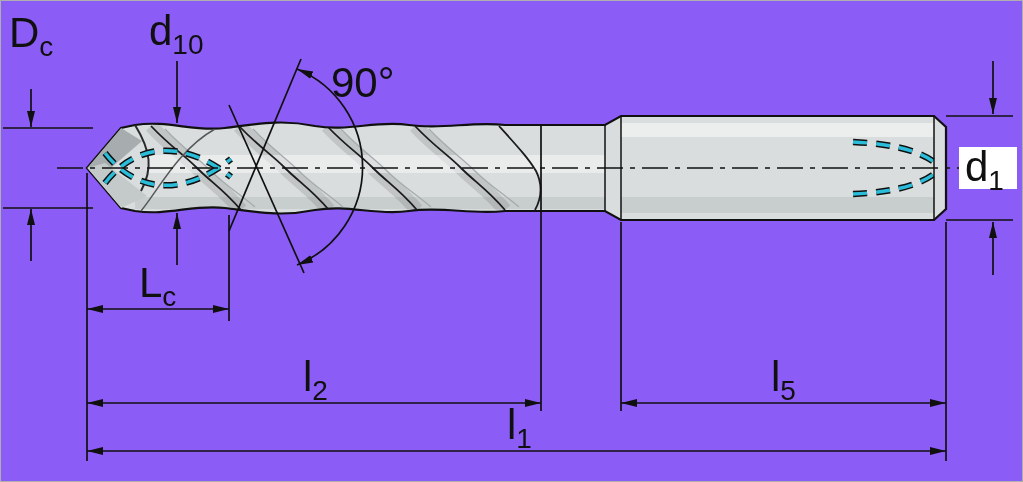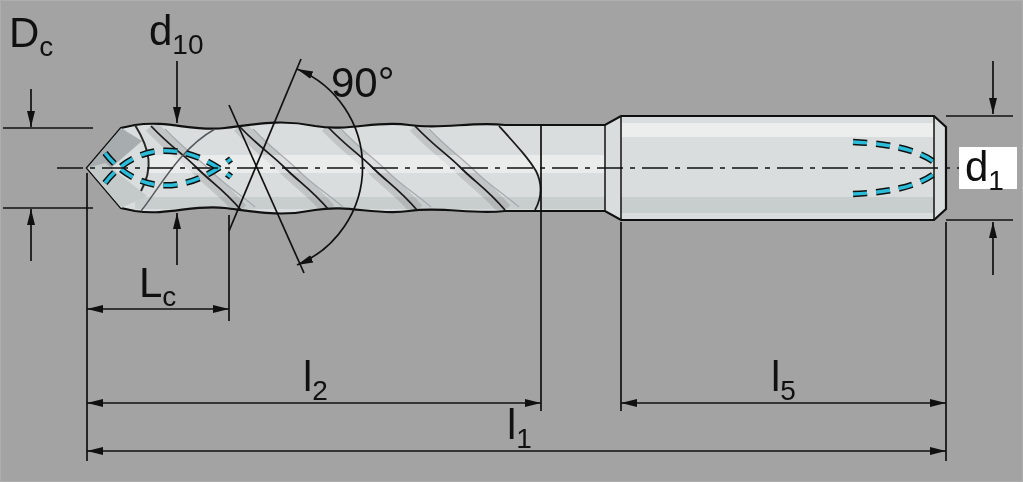--- a/index.html
+++ b/index.html
@@ -2,21 +2,21 @@
 <html><head>
 <meta charset="utf-8">
 <style>
   html, body { margin: 0; padding: 0; background: #ffffff; }
   .canvas {
     position: relative;
     width: 1023px;
     height: 482px;
     box-sizing: border-box;
     border: 1px solid #aeaeae;
-    background: #a3a3a3;
+    background: #8b5cf6;
     overflow: hidden;
   }
   svg { display: block; }
   .lbl {
     font-family: "Liberation Sans", "DejaVu Sans", sans-serif;
     font-size: 42px;
     fill: #101010;
   }
   .lbl .sub { font-size: 28px; }
   .dimline { stroke: #101010; stroke-width: 1.7; fill: none; }

